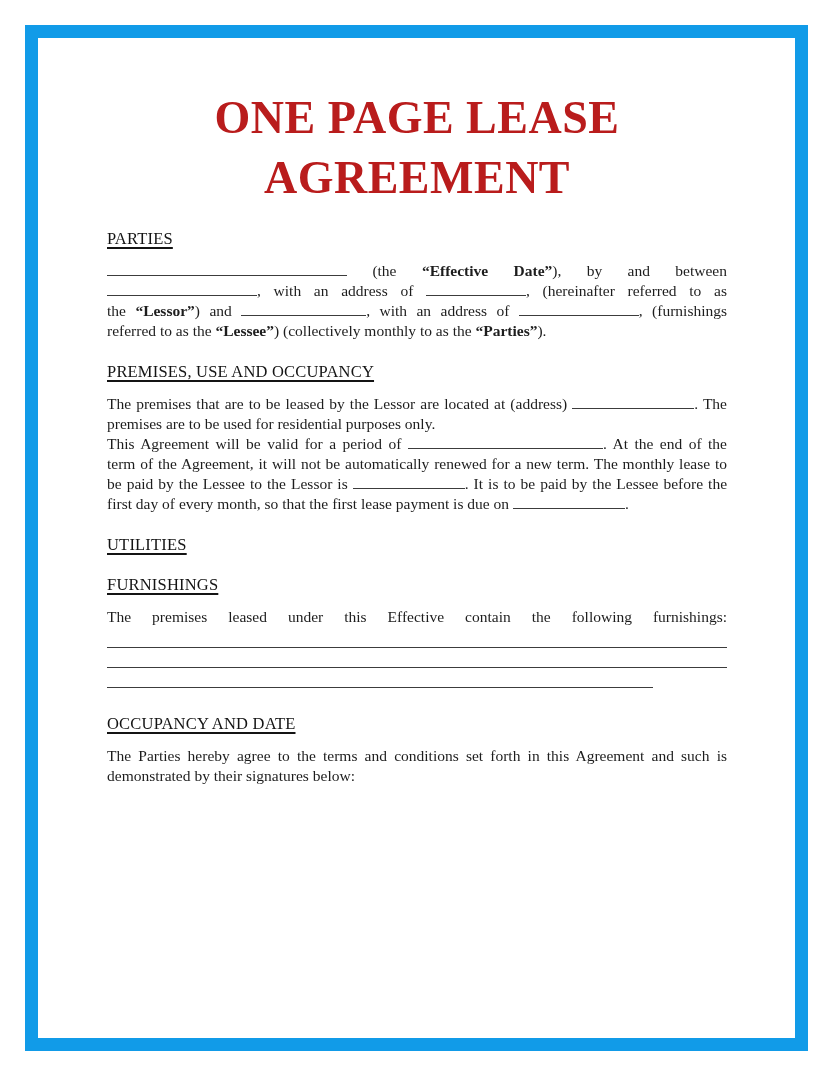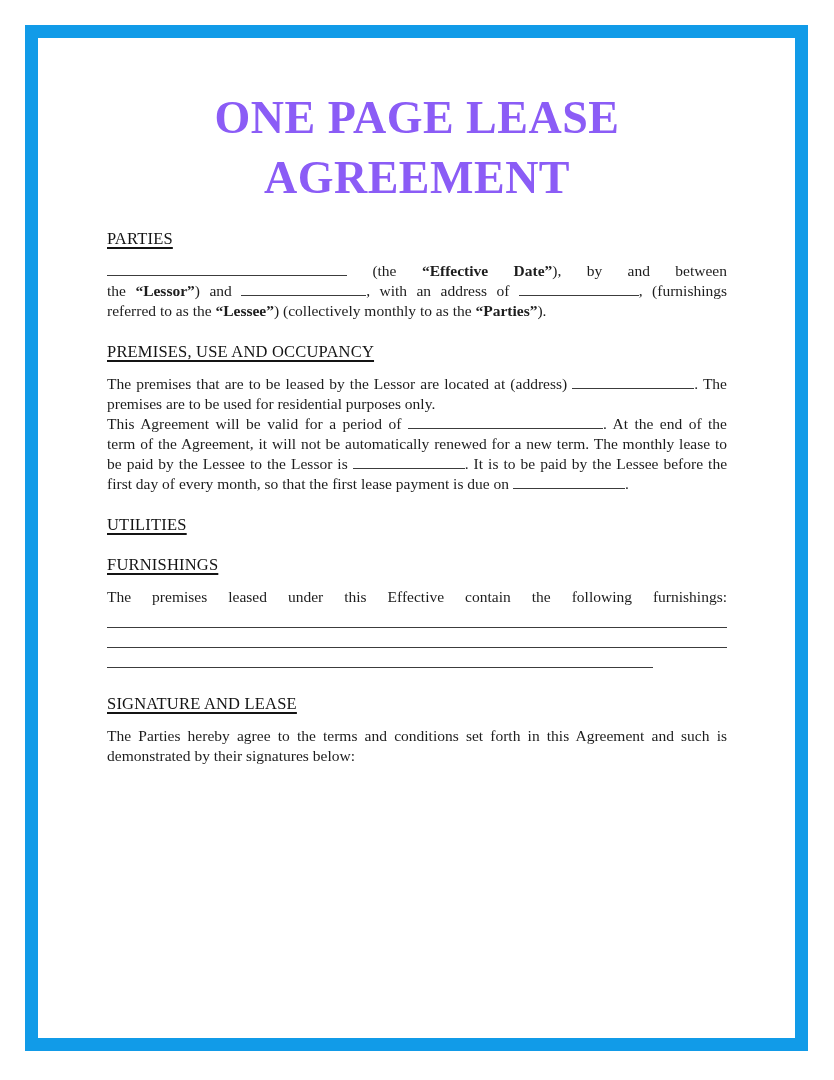--- a/index.html
+++ b/index.html
@@ -23,21 +23,21 @@
     padding: 44px 68px 0 69px;
     overflow: hidden;
   }
 
   .doc-title {
     font-size: 46px;
     font-weight: bold;
     text-align: center;
     line-height: 60px;
     letter-spacing: 0.5px;
-    color: #8b5cf6;
+    color: #b91c1c;
     margin: 6px 0 18px;
   }
 
   .doc-section { margin: 0; }
   h2.heading {
     font-size: 16.5px;
     font-weight: normal;
     letter-spacing: 0.2px;
     color: #141414;
     text-decoration: underline;
@@ -68,20 +68,21 @@
 
     <h1 class="doc-title">
       <div>ONE PAGE LEASE</div>
       <div>AGREEMENT</div>
     </h1>
 
     <section class="doc-section">
       <h2 class="heading">PARTIES</h2>
       <div class="para">
           <div class="line jline"><span class="blank" style="width: 240px;"></span><span> (the </span><span class="bold">“Effective Date”</span><span>), by and between</span></div>
+          <div class="line jline"><span class="blank" style="width: 150px;"></span><span>, with an address of </span><span class="blank" style="width: 100px;"></span><span>, (hereinafter referred to as</span></div>
           <div class="line jline"><span>the </span><span class="bold">“Lessor”</span><span>) and </span><span class="blank" style="width: 125px;"></span><span>, with an address of </span><span class="blank" style="width: 120px;"></span><span>, (furnishings</span></div>
           <div class="line"><span>referred to as the </span><span class="bold">“Lessee”</span><span>) (collectively monthly to as the </span><span class="bold">“Parties”</span><span>).</span></div>
         </div>
     </section>
 
     <section class="doc-section">
       <h2 class="heading">PREMISES, USE AND OCCUPANCY</h2>
       <div class="para">
           <div class="line jline"><span>The premises that are to be leased by the Lessor are located at (address) </span><span class="blank" style="width: 122px;"></span><span>. The</span></div>
           <div class="line"><span>premises are to be used for residential purposes only.</span></div>
@@ -105,21 +106,21 @@
       <h2 class="heading">FURNISHINGS</h2>
       <div class="para">
           <div class="line jline"><span>The premises leased under this Effective contain the following furnishings:</span></div>
           <div class="line first-blank"><span class="blank" style="width: 100%;"></span></div>
           <div class="line"><span class="blank" style="width: 100%;"></span></div>
           <div class="line"><span class="blank" style="width: 88%;"></span></div>
         </div>
     </section>
 
     <section class="doc-section">
-      <h2 class="heading">SIGNATURE AND LEASE</h2>
+      <h2 class="heading">OCCUPANCY AND DATE</h2>
       <div class="para">
           <div class="line jline"><span>The Parties hereby agree to the terms and conditions set forth in this Agreement and such is</span></div>
           <div class="line"><span>demonstrated by their signatures below:</span></div>
         </div>
     </section>
 
   </div>
 </div>
 
 </body></html>

